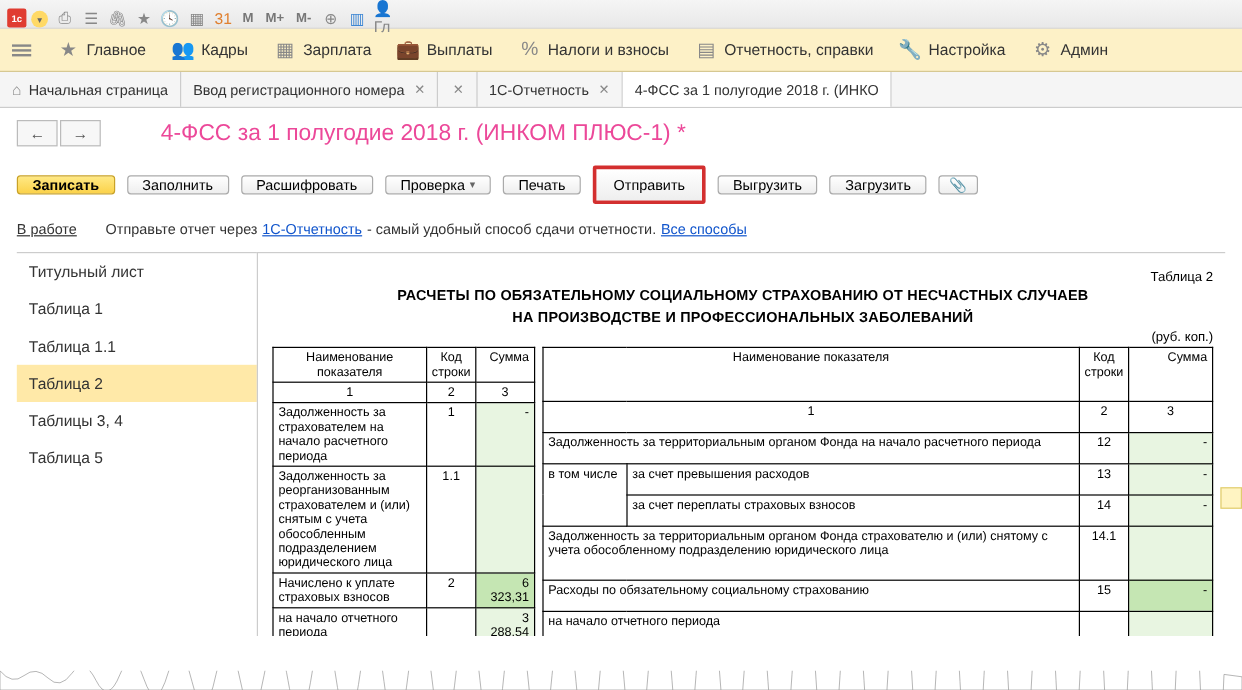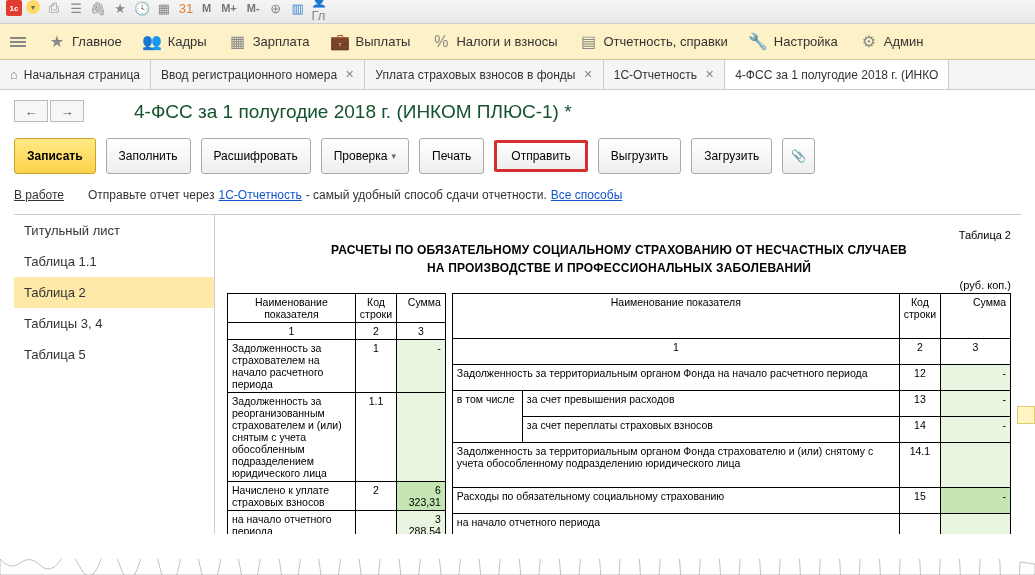--- a/index.html
+++ b/index.html
@@ -1,19 +1,19 @@
 <!DOCTYPE html>
 <html><head>
 <meta charset="utf-8">
 <style>
 * { box-sizing: border-box; margin: 0; padding: 0; }
 body { font-family: Arial, sans-serif; font-size: 12px; background: #fff; width: 1035px; height: 575px; overflow: hidden; position: relative; }
 
 
-.titlebar { height: 24px; background: linear-gradient(#f5f5f5, #e8e8e8); display: flex; align-items: flex-start; padding: 0 6px; border-bottom: 1px solid #ccc; }
+.titlebar { height: 24px; background: linear-gradient(#f5f5f5, #e8e8e8); display: flex; align-items: flex-end; padding: 0 6px; border-bottom: 1px solid #ccc; }
 .tb-logo { width: 16px; height: 16px; background: #e03c31; border-radius: 2px; margin-right: 4px; font-size: 8px; color: #fff; display:flex; align-items:center; justify-content:center; font-weight:bold; }
 .tb-dd { width: 14px; height: 14px; background: #ffd966; border-radius: 50%; margin-right: 6px; display:flex; align-items:center; justify-content:center; font-size:8px; color:#666; }
 .tb-title { color: #666; font-size: 11px; flex: 1; }
 .tb-icons { display: flex; gap: 6px; align-items: center; }
 .tb-icon { width: 16px; height: 16px; color: #888; font-size: 13px; display:flex; align-items:center; justify-content:center; }
 .tb-icon.m { font-weight: bold; font-size: 11px; color:#777; width:auto; padding:0 2px; }
 
 
 .mainmenu { height: 36px; background: #fdf1c7; border-bottom: 1px solid #d6c892; display: flex; align-items: center; padding: 0 10px; gap: 22px; }
 .mm-item { display: flex; align-items: center; gap: 6px; color: #333; font-size: 13px; cursor: pointer; }
@@ -26,25 +26,25 @@
 .tab { padding: 0 10px; display: flex; align-items: center; gap: 6px; border-right: 1px solid #ccc; font-size: 12px; color: #333; cursor: pointer; }
 .tab.active { background: #fff; }
 .tab .home-ico { font-size: 13px; color:#888; }
 .tab .close { color: #888; font-size: 11px; margin-left: 2px; }
 
 
 .content { padding: 10px 14px 0 14px; }
 .navback { display:flex; gap:2px; margin-bottom:2px; }
 .navbtn { width:34px; height:22px; border:1px solid #bbb; background:#f7f7f7; display:flex; align-items:center; justify-content:center; color:#555; font-size:13px; }
 .doc-title-row { display:flex; align-items:center; gap:30px; margin-bottom:14px; }
-.doc-title { font-size: 19px; color: #14532d; margin-left: 20px; }
+.doc-title { font-size: 19px; color: #ec4899; margin-left: 20px; }
 
 
 .toolbar { display: flex; align-items: center; gap: 10px; margin-bottom: 14px; }
-.btn { height: 36px; padding: 0 12px; border: 1px solid #aaa; background: linear-gradient(#fff,#eee); font-size: 12px; display:flex; align-items:center; cursor:pointer; border-radius:3px; }
+.btn { height: 16px; padding: 0 12px; border: 1px solid #aaa; background: linear-gradient(#fff,#eee); font-size: 12px; display:flex; align-items:center; cursor:pointer; border-radius:3px; }
 .btn.primary { background: linear-gradient(#ffe985,#fbd24a); border-color: #c9a227; font-weight: bold; }
 .btn.highlight { border: 3px solid #d32f2f; padding: 13px 14px; height: 30px; border-radius:2px; }
 .btn .dd { margin-left:4px; font-size:9px; color:#666; }
 .btn.iconbtn { padding:0 8px; }
 
 
 .infoline { font-size: 12px; color: #333; margin-bottom: 12px; display:flex; align-items:center; gap:4px; }
 .infoline .status { font-weight: normal; text-decoration: underline; margin-right: 20px; color:#333; }
 .infoline a { color: #1155cc; text-decoration: underline; cursor:pointer; }
 
@@ -148,21 +148,20 @@
 <div class="tabs">
   <div class="tab">
       <span class="home-ico">⌂</span>
       <span>Начальная страница</span>
     </div>
   <div class="tab">
       <span>Ввод регистрационного номера</span>
       <span class="close">✕</span>
     </div>
   <div class="tab">
-      <span>Уплата страховых взносов в фонды</span>
       <span class="close">✕</span>
     </div>
   <div class="tab">
       <span>1С-Отчетность</span>
       <span class="close">✕</span>
     </div>
   <div class="tab active">
       <span>4-ФСС за 1 полугодие 2018 г. (ИНКО</span>
     </div>
 </div>
@@ -197,20 +196,21 @@
     <span class="status">В работе</span>
     <span>Отправьте отчет через </span>
     <a>1С-Отчетность</a>
     <span> - самый удобный способ сдачи отчетности. </span>
     <a>Все способы</a>
   </div>
 
   <div class="body">
     <div class="sidepanel">
       <div class="side-item">Титульный лист</div>
+      <div class="side-item">Таблица 1</div>
       <div class="side-item">Таблица 1.1</div>
       <div class="side-item active">Таблица 2</div>
       <div class="side-item">Таблицы 3, 4</div>
       <div class="side-item">Таблица 5</div>
     </div>
 
     <div class="report">
       <div class="tbl-label">Таблица 2</div>
       <div class="rpt-title">РАСЧЕТЫ ПО ОБЯЗАТЕЛЬНОМУ СОЦИАЛЬНОМУ СТРАХОВАНИЮ ОТ НЕСЧАСТНЫХ СЛУЧАЕВ</div>
       <div class="rpt-title">НА ПРОИЗВОДСТВЕ И ПРОФЕССИОНАЛЬНЫХ ЗАБОЛЕВАНИЙ</div>

